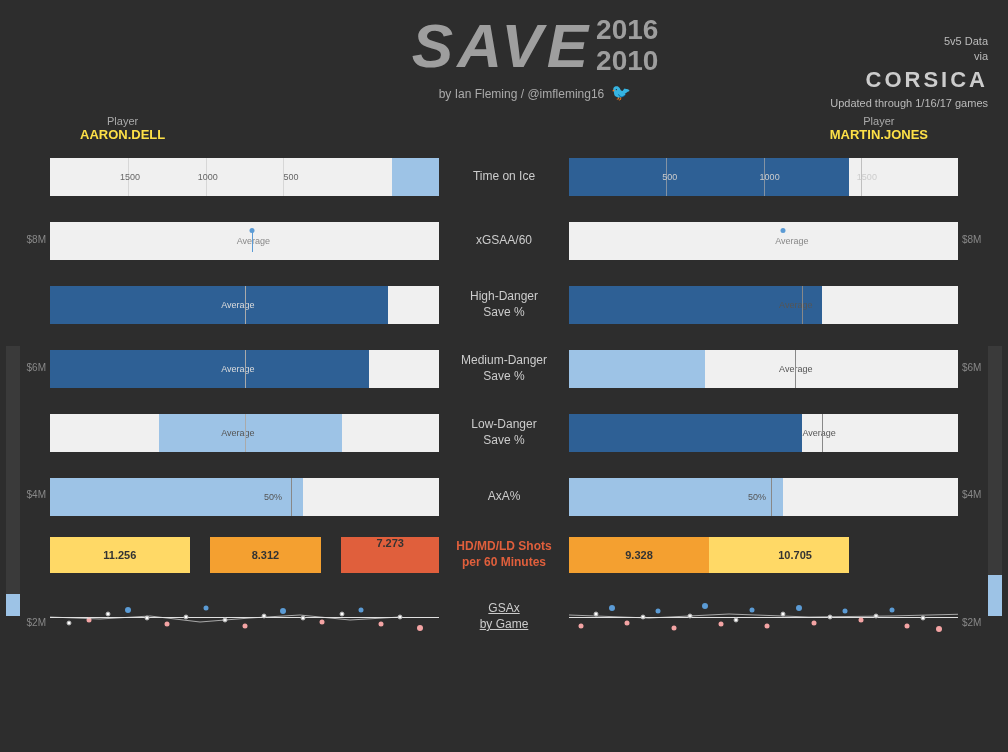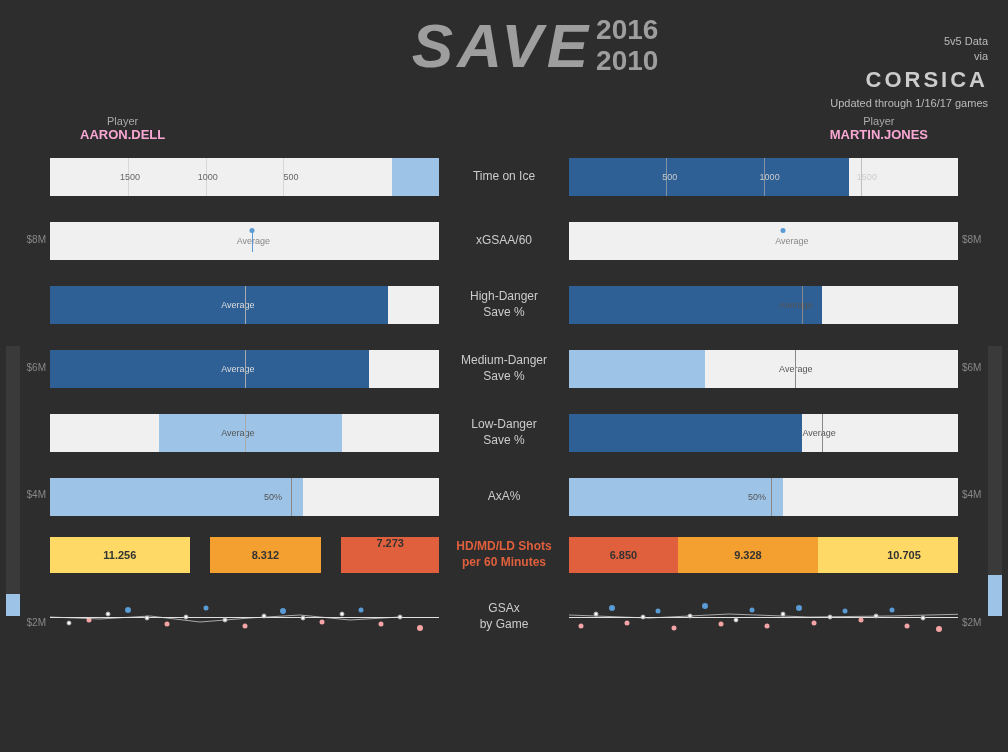--- a/index.html
+++ b/index.html
@@ -74,21 +74,21 @@
       display: flex;
       justify-content: space-between;
       padding: 4px 80px 4px 80px;
       font-size: 11px;
       color: #aaa;
     }
     .player-label { text-align: center; }
     .player-name {
       font-size: 13px;
       font-weight: bold;
-      color: #f9a8d4;
+      color: #fde047;
     }
 
     
     .chart-area {
       display: flex;
       padding: 0 20px;
       position: relative;
       height: 540px;
     }
 
@@ -136,20 +136,21 @@
       color: #ccc;
       flex-shrink: 0;
       line-height: 1.3;
     }
 
     
     .scatter-row {
       display: flex;
       align-items: center;
       height: 70px;
+      text-decoration: underline;
     }
     .scatter-half {
       flex: 1;
       height: 60px;
       position: relative;
       background: transparent;
     }
     .scatter-line {
       position: absolute;
       height: 1px;
@@ -182,20 +183,24 @@
 
 <div class="header">
   <div class="header-left"></div>
   <div class="header-center">
     <div class="save-title">
       <span class="save-word">SAVE</span>
       <div class="year-stack">
         <span class="year-text">2016</span>
         <span class="year-text">2010</span>
       </div>
+    </div>
+    <div class="byline">
+      <span>by Ian Fleming / @imfleming16</span>
+      <span class="twitter-icon">🐦</span>
     </div>
   </div>
   <div class="header-right">
     <div>5v5 Data<br>via</div>
     <div class="corsica-text">CORSICA</div>
     <div>Updated through 1/16/17 games</div>
   </div>
 </div>
 
 <div class="players-row">
@@ -338,23 +343,20 @@
         </div>
         <div style="width:28%; background:#e05f3c; display:flex; align-items:flex-start; justify-content:center;">
           <span style="font-size:11px; font-weight:bold; color:#333;">7.273</span>
         </div>
       </div>
       <div class="chart-row-label" style="color:#e05f3c; font-weight:bold;">
         <span>HD/MD/LD Shots<br>per 60 Minutes</span>
       </div>
 
       <div style="flex:1; height:36px; display:flex; position:relative;">
-        <div style="width:28%; background:#e05f3c; display:flex; align-items:center; justify-content:center;">
-          <span style="font-size:11px; font-weight:bold; color:#333;">6.850</span>
-        </div>
         <div style="width:36%; background:#f4a030; display:flex; align-items:center; justify-content:center;">
           <span style="font-size:11px; font-weight:bold; color:#333;">9.328</span>
         </div>
         <div style="width:36%; background:#ffd966; display:flex; align-items:center; justify-content:center;padding-left:32px;">
           <span style="font-size:11px; font-weight:bold; color:#333;">10.705</span>
         </div>
       </div>
     </div>
 
     <div class="scatter-row">

